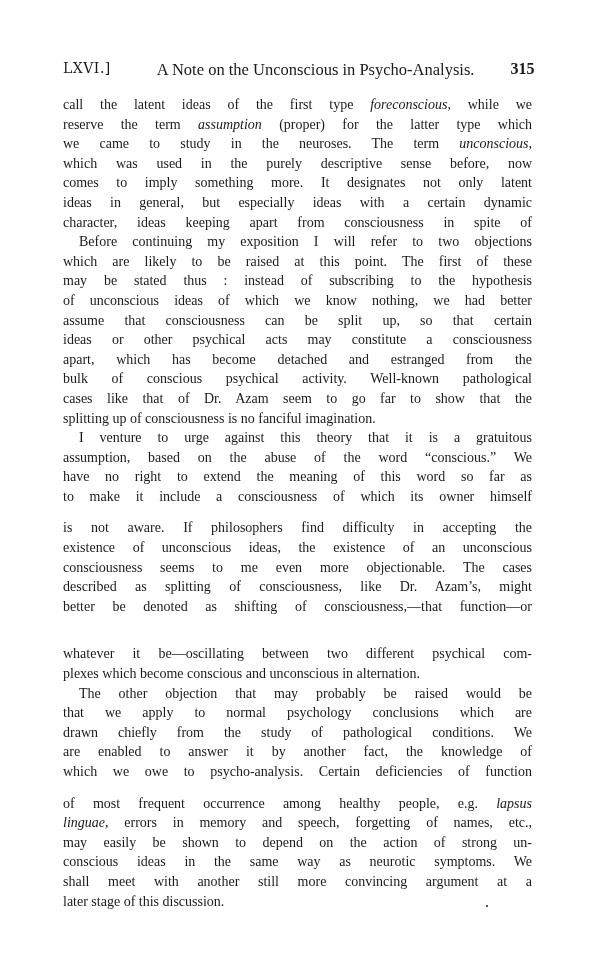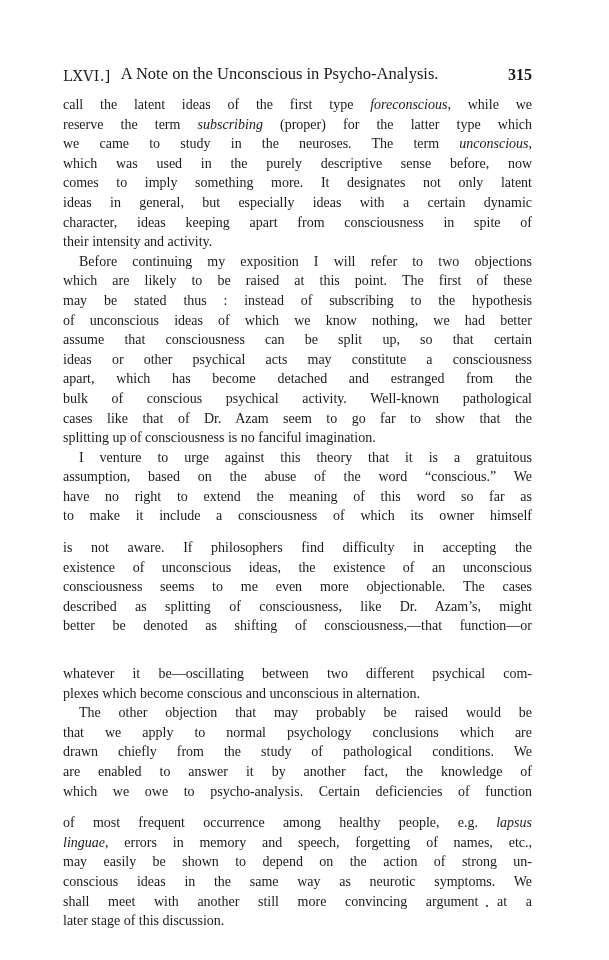--- a/index.html
+++ b/index.html
@@ -2,21 +2,21 @@
 <html><head>
 <meta charset="utf-8">
 <style>
   html, body { margin: 0; padding: 0; }
   body {
     width: 609px; height: 960px; background: #ffffff; position: relative; overflow: hidden;
     font-family: "DejaVu Serif", "Liberation Serif", serif; color: #1a1a1a;
   }
   .page { position: absolute; left: 63px; top: 60px; width: 469px; }
   .running-head {
-    height: 24px; display: flex; align-items: flex-end; font-size: 14.5px; white-space: nowrap;
+    height: 24px; display: flex; align-items: flex-start; font-size: 14.5px; white-space: nowrap; gap: 36px;
   }
   .rh-chapter { font-variant: small-caps; letter-spacing: 0.5px; font-size: 14px; }
   .rh-title { margin-left: 10px; flex: 1; font-family: "Liberation Serif", serif; font-size: 16.5px; }
   .rh-page { font-weight: bold; font-family: "Liberation Serif", serif; font-size: 16px; }
   .body { margin-top: 11px; }
   .line {
     height: 19.6px; line-height: 19.6px; font-family: "Liberation Serif", serif; font-size: 14px;
     text-align: justify; text-align-last: justify; white-space: nowrap; overflow: visible;
   }
   .line.last { text-align-last: left; }
@@ -29,27 +29,26 @@
 
 <div class="page">
   <div class="running-head">
     <span class="rh-chapter">LXVI.]</span>
     <span class="rh-title">A Note on the Unconscious in Psycho-Analysis.</span>
     <span class="rh-page">315</span>
   </div>
   <div class="body" id="body">
       <div>
         <div class="line" style="white-space: normal;"><span>call the latent ideas of the first type </span><span class="it">foreconscious,</span><span> while we</span></div>
-        <div class="line" style="white-space: normal;"><span>reserve the term </span><span class="it">subscribing</span><span> (proper) for the latter type which</span></div>
+        <div class="line" style="white-space: normal;"><span>reserve the term </span><span class="it">assumption</span><span> (proper) for the latter type which</span></div>
         <div class="line" style="white-space: normal;"><span>we came to study in the neuroses.  The term </span><span class="it">unconscious,</span></div>
         <div class="line" style="white-space: normal;"><span>which was used in the purely descriptive sense before, now</span></div>
         <div class="line" style="white-space: normal;"><span>comes to imply something more.  It designates not only latent</span></div>
         <div class="line" style="white-space: normal;"><span>ideas in general, but especially ideas with a certain dynamic</span></div>
         <div class="line" style="white-space: normal;"><span>character, ideas keeping apart from consciousness in spite of</span></div>
-        <div class="line last" style="white-space: normal;"><span>their intensity and activity.</span></div>
       </div>
       <div>
         <div class="line indent" style="white-space: normal;"><span>Before continuing my exposition I will refer to two objections</span></div>
         <div class="line" style="white-space: normal;"><span>which are likely to be raised at this point.  The first of these</span></div>
         <div class="line" style="white-space: normal;"><span>may be stated thus : instead of subscribing to the hypothesis</span></div>
         <div class="line" style="white-space: normal;"><span>of unconscious ideas of which we know nothing, we had better</span></div>
         <div class="line" style="white-space: normal;"><span>assume that consciousness can be split up, so that certain</span></div>
         <div class="line" style="white-space: normal;"><span>ideas or other psychical acts may constitute a consciousness</span></div>
         <div class="line" style="white-space: normal;"><span>apart, which has become detached and estranged from the</span></div>
         <div class="line" style="white-space: normal;"><span>bulk of conscious psychical activity.  Well-known pathological</span></div>

